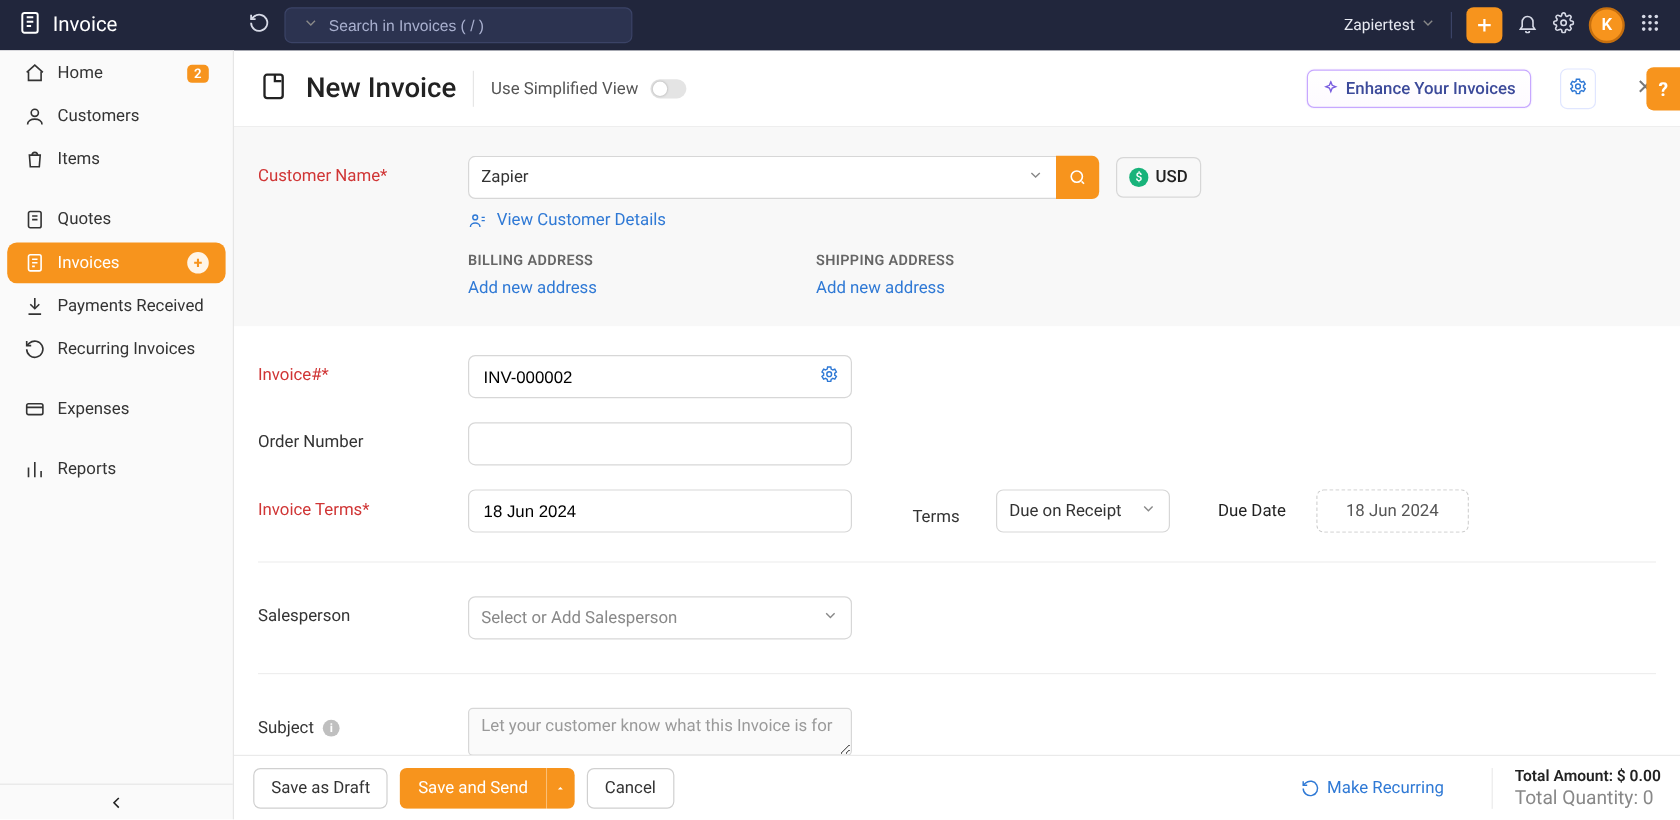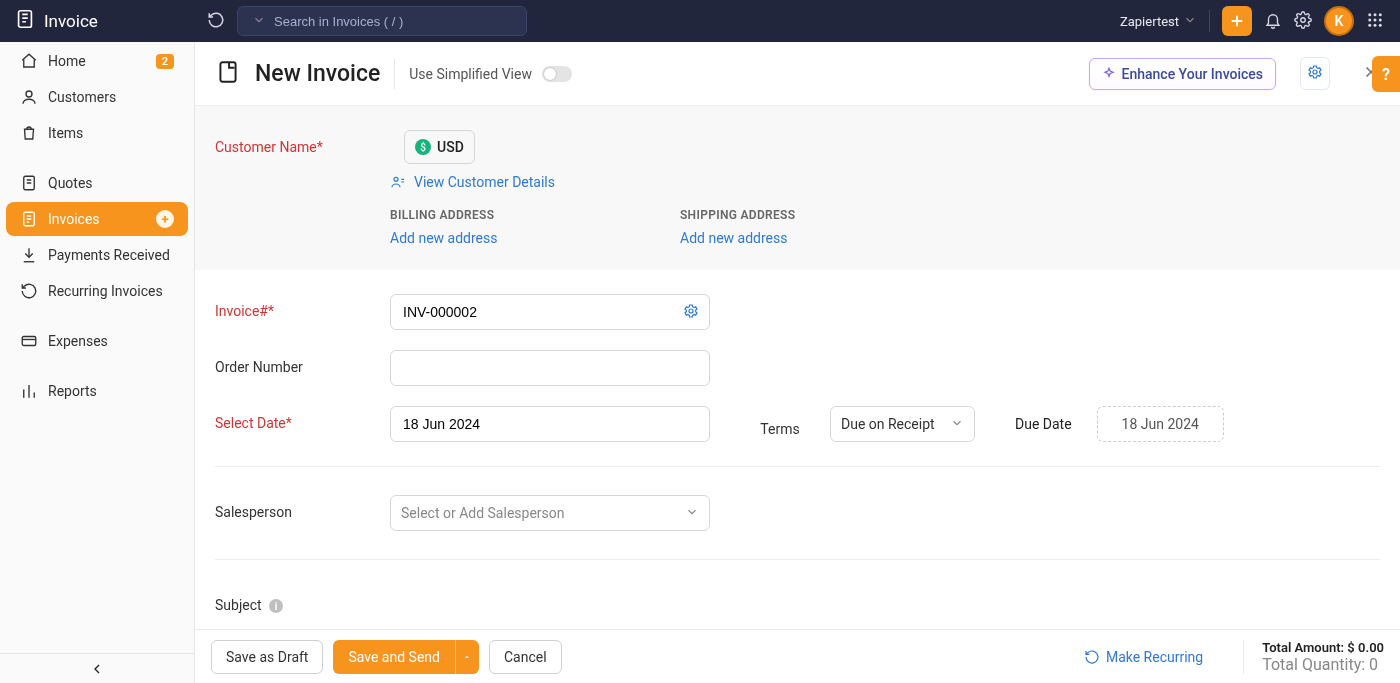--- a/index.html
+++ b/index.html
@@ -478,20 +478,34 @@
     </span>
   </div>
 
   <div class="form-area">
 
     <div class="band grey section">
       <div class="row">
         <div class="lbl req">Customer Name*</div>
         <div class="ctrl">
           <div style="display:flex;align-items:center;">
+            <div class="cust-combo">
+              <div class="select w490">
+                <span>Zapier</span>
+                <span class="chev"><svg viewBox="0 0 24 24" fill="none" stroke="currentColor" stroke-width="2">
+                      <path d="m6 9 6 6 6-6"></path>
+                    </svg></span>
+              </div>
+              <div class="cust-search-btn">
+                <svg viewBox="0 0 24 24" fill="none" stroke="currentColor" stroke-width="2">
+                    <circle cx="11" cy="11" r="7"></circle>
+                    <path d="m20 20-3-3"></path>
+                  </svg>
+              </div>
+            </div>
             <div class="currency-chip">
               <span class="dot">$</span>
               <span>USD</span>
             </div>
           </div>
           <div class="viewcust">
             <svg viewBox="0 0 24 24" fill="none" stroke="currentColor" stroke-width="1.8">
                 <circle cx="9" cy="8" r="3"></circle>
                 <path d="M3 20c0-3 3-5 6-5s6 2 6 5"></path>
                 <path d="M17 8h4M17 12h4"></path>
@@ -529,21 +543,21 @@
       </div>
       <div class="row">
         <div class="lbl">Order Number</div>
         <div class="ctrl">
           <div class="input w320">
             <input value="" style="">
           </div>
         </div>
       </div>
       <div class="row">
-        <div class="lbl req">Select Date*</div>
+        <div class="lbl req">Invoice Terms*</div>
         <div class="ctrl">
           <div class="input w320">
             <input value="18 Jun 2024" style="">
           </div>
         </div>
         <div class="inline-right">
           <div class="ilbl">Terms</div>
           <div class="select w145">
             <span>Due on Receipt</span>
             <span class="chev"><svg viewBox="0 0 24 24" fill="none" stroke="currentColor" stroke-width="2">
@@ -577,20 +591,23 @@
     </div>
 
     <div class="divider"></div>
 
     <div class="section" style="padding-top:28px;">
       <div class="row" style="margin-bottom:0;">
         <div class="lbl">
           <span>Subject</span>
           <span class="info-dot">i</span>
         </div>
+        <div class="ctrl">
+          <textarea class="subject-input" placeholder="Let your customer know what this Invoice is for" style=""></textarea>
+        </div>
       </div>
     </div>
 
   </div>
 
   <div class="footer">
     <div class="btn grey">
       <span>Save as Draft</span>
     </div>
     <div class="btn-split">

